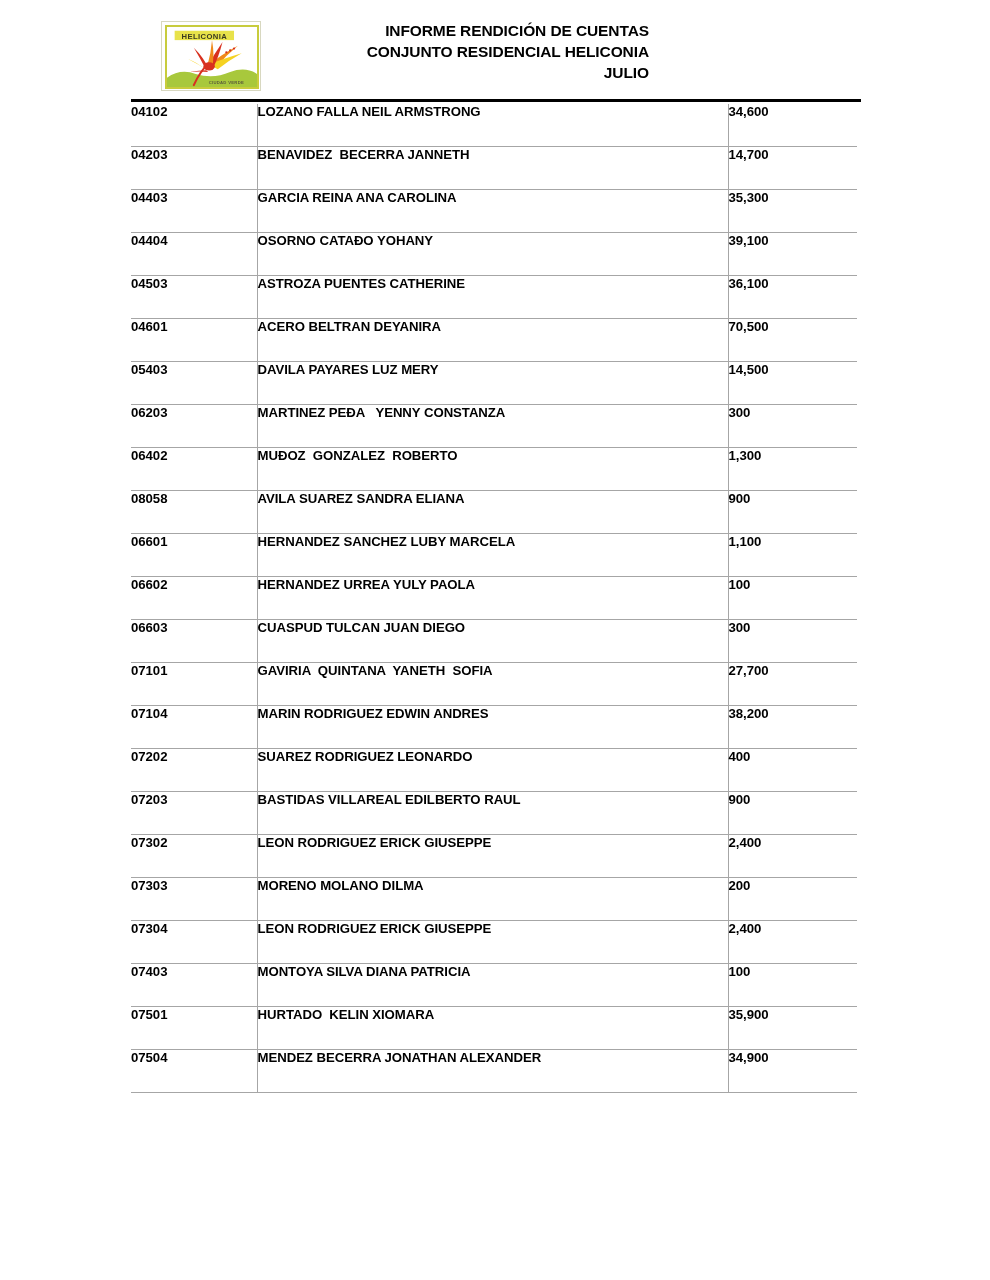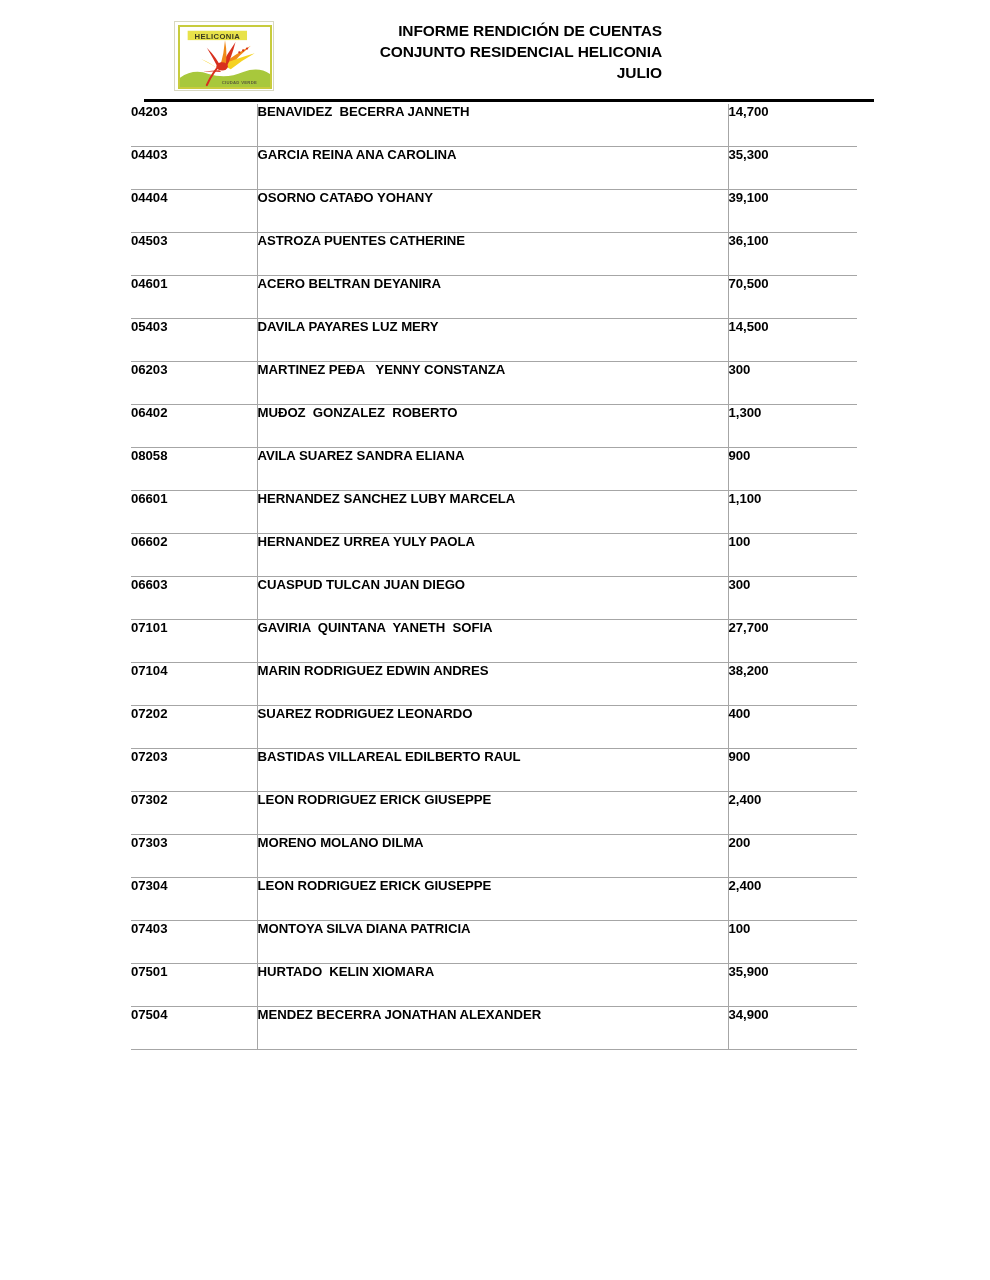--- a/index.html
+++ b/index.html
@@ -19,21 +19,21 @@
   .page {
     width: 990px;
     height: 1280px;
     position: relative;
     box-sizing: border-box;
   }
 
   
   .header {
     position: absolute;
-    left: 16px;
+    left: 3px;
     top: 0;
     width: 812px;
     height: 100px;
   }
 
   .logo-box {
     position: absolute;
     left: 158px;
     top: 21px;
     width: 100px;
@@ -156,20 +156,25 @@
   </div>
 
   <table class="report-table">
     <colgroup>
       <col class="col-unit">
       <col class="col-name">
       <col class="col-amt">
     </colgroup>
     <tbody>
         <tr>
+          <td class="cell-pad-unit">04102</td>
+          <td class="cell-pad-name">LOZANO FALLA NEIL ARMSTRONG</td>
+          <td class="cell-pad-amt">34,600</td>
+        </tr>
+        <tr>
           <td class="cell-pad-unit">04203</td>
           <td class="cell-pad-name">BENAVIDEZ  BECERRA JANNETH</td>
           <td class="cell-pad-amt">14,700</td>
         </tr>
         <tr>
           <td class="cell-pad-unit">04403</td>
           <td class="cell-pad-name">GARCIA REINA ANA CAROLINA</td>
           <td class="cell-pad-amt">35,300</td>
         </tr>
         <tr>

